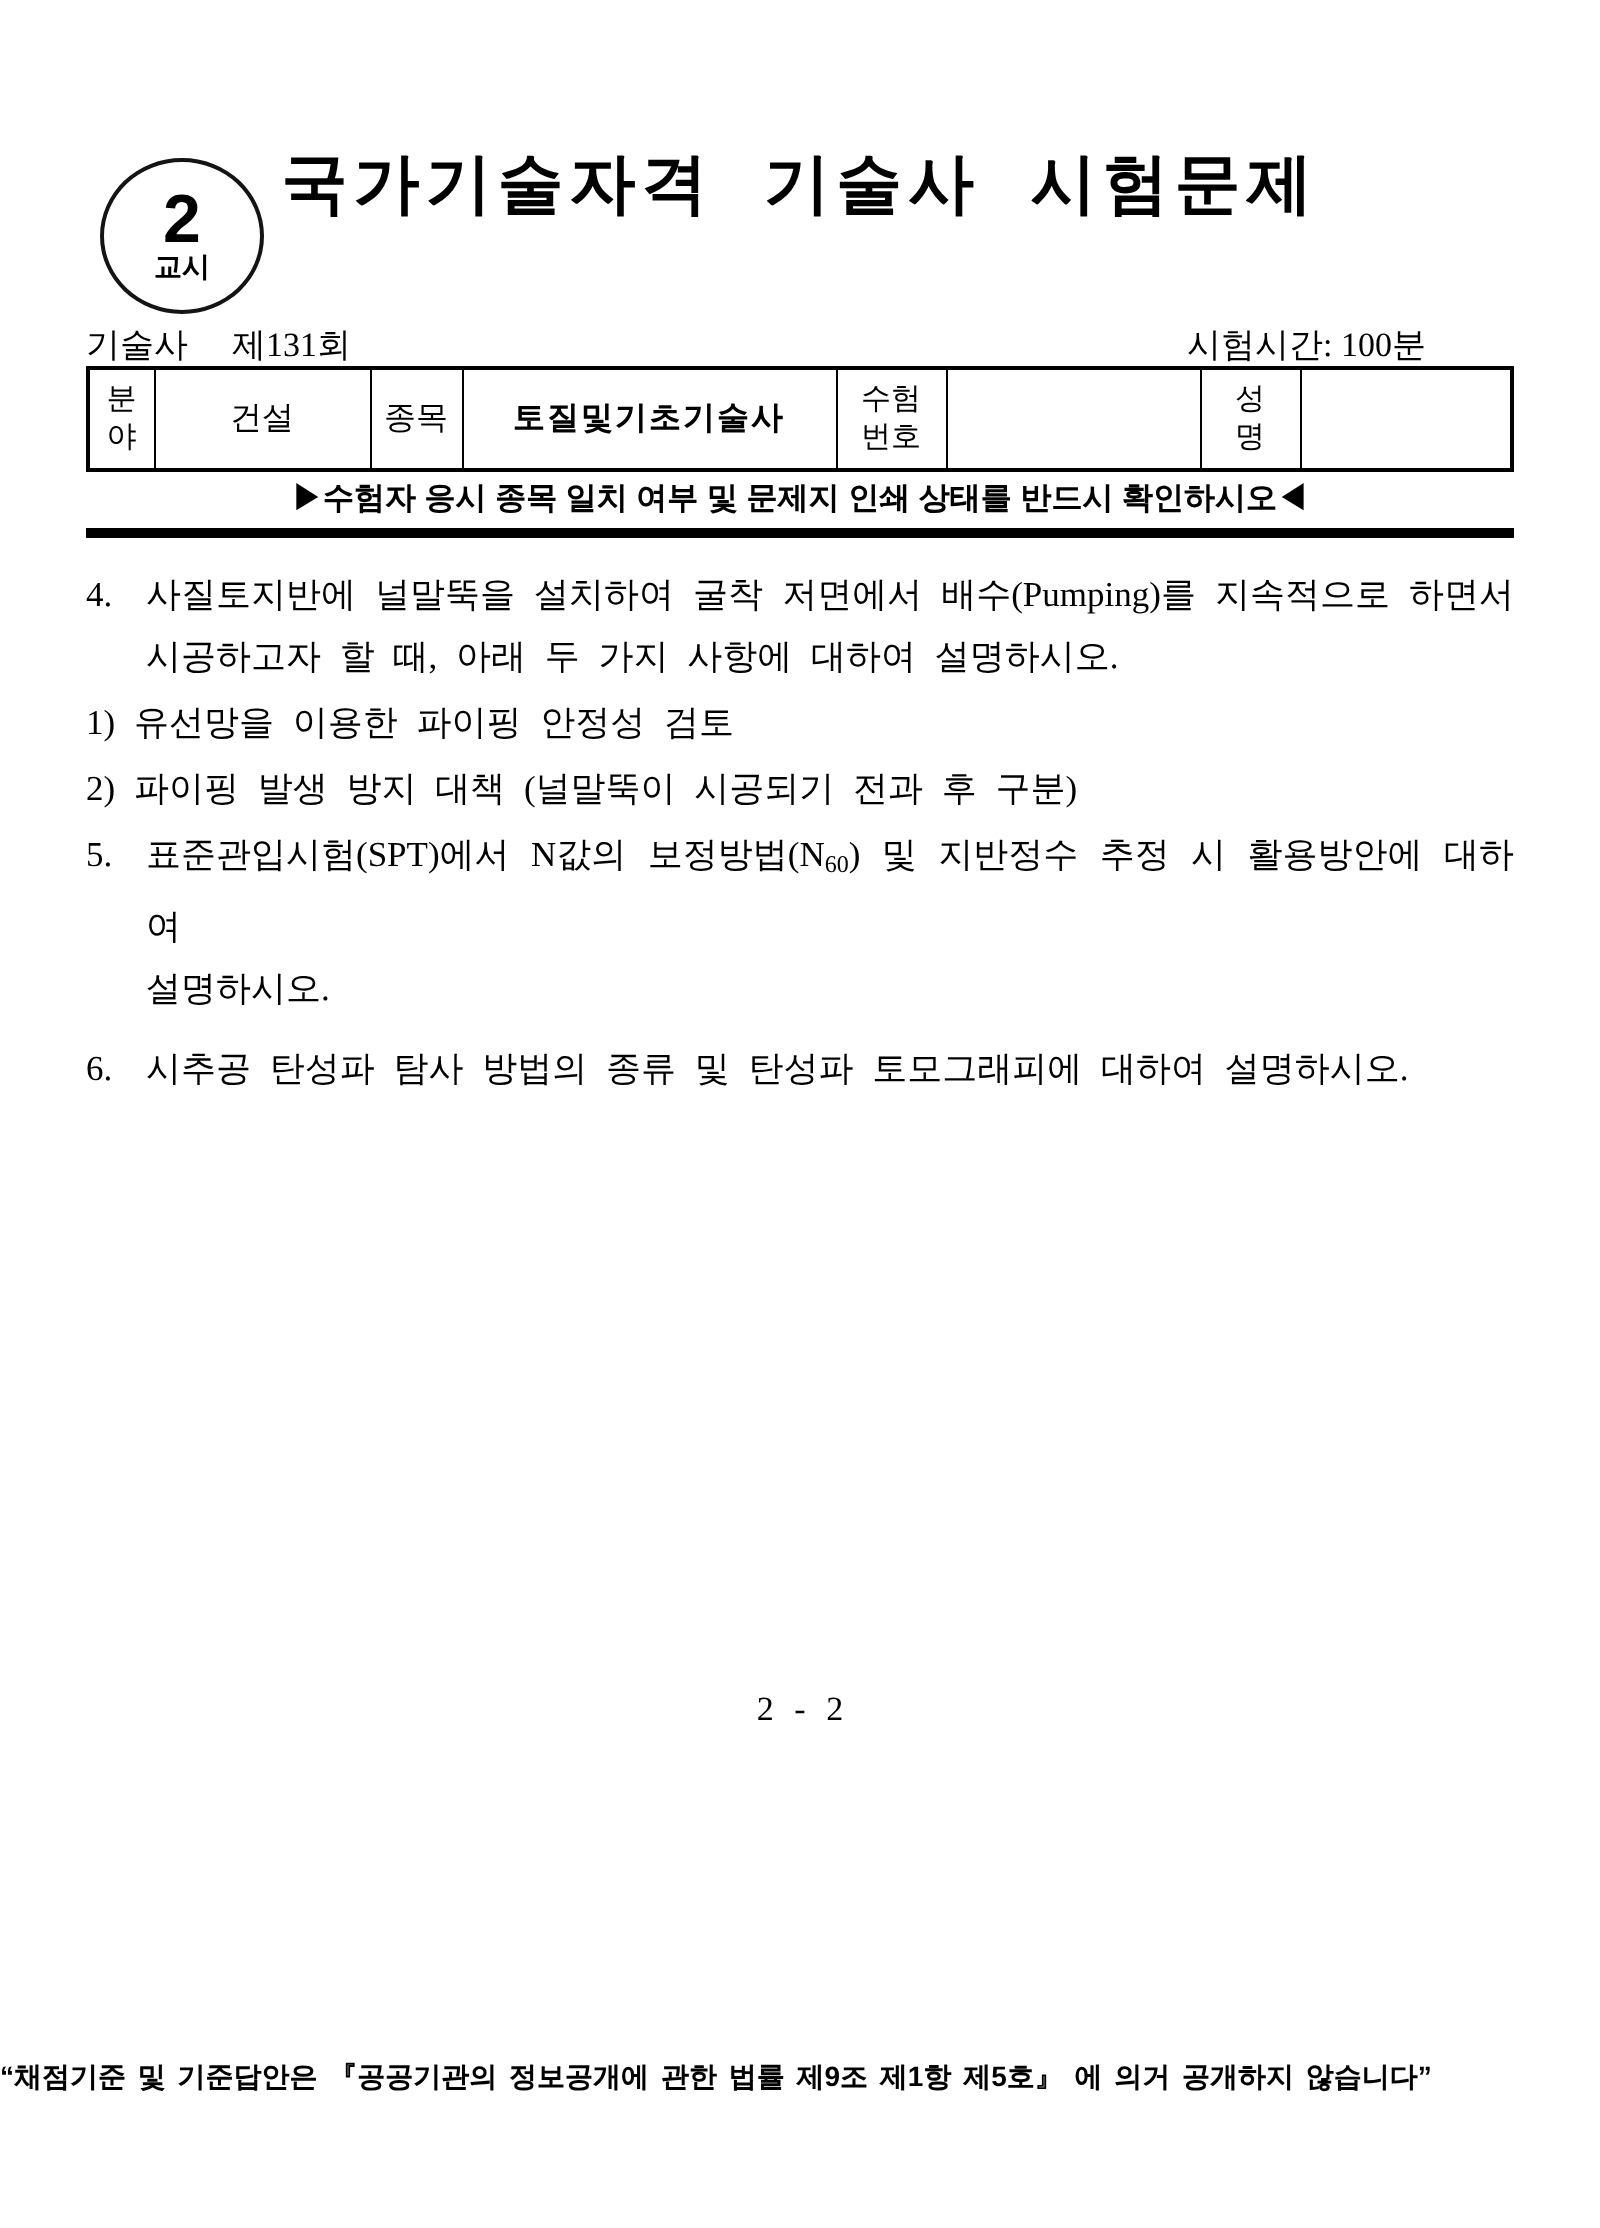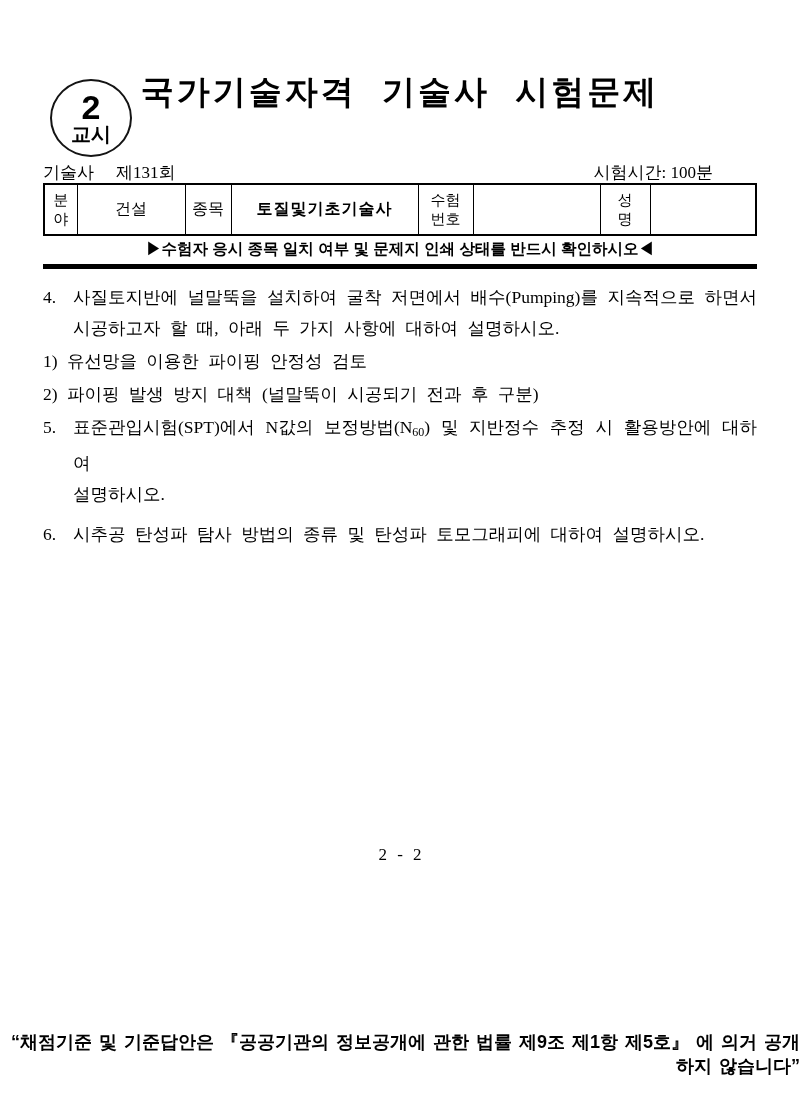--- a/index.html
+++ b/index.html
@@ -18,21 +18,21 @@
     position: absolute;
     left: 50px; top: 79px;
     width: 82px; height: 78px;
     border: 2px solid #141414;
     border-radius: 50%;
     display: flex; flex-direction: column;
     align-items: center; justify-content: center;
     font-family: "Liberation Sans", "DejaVu Sans", sans-serif;
   }
   .badge-number { font-size: 34px; font-weight: bold; line-height: 0.95; }
-  .badge-label  { font-size: 20px; font-weight: bold; line-height: 1.1; }
+  .badge-label  { font-size: 14px; font-weight: bold; line-height: 1.1; }
   .doc-title {
     position: absolute;
     left: 0; right: 0; top: 70px;
     text-align: center;
     font-size: 33px;
     font-weight: bold;
     letter-spacing: 3px;
     word-spacing: 14px;
   }
   .meta-row {
@@ -102,24 +102,24 @@
   .page-number {
     position: absolute;
     left: 0; right: 0; top: 845px;
     text-align: center;
     font-size: 17px;
     word-spacing: 6px;
   }
   .footer-note {
     position: absolute;
     left: 0; right: 0; top: 1030px;
-    text-align: right;
+    text-align: left;
     font-family: "Liberation Sans", "DejaVu Sans", sans-serif;
     font-weight: bold;
-    font-size: 18px;
+    font-size: 14px;
     word-spacing: 2px;
   }
 </style>
 </head>
 <body>
 
 <div class="page">
 
   <div class="badge">
     <div class="badge-number">2</div>

